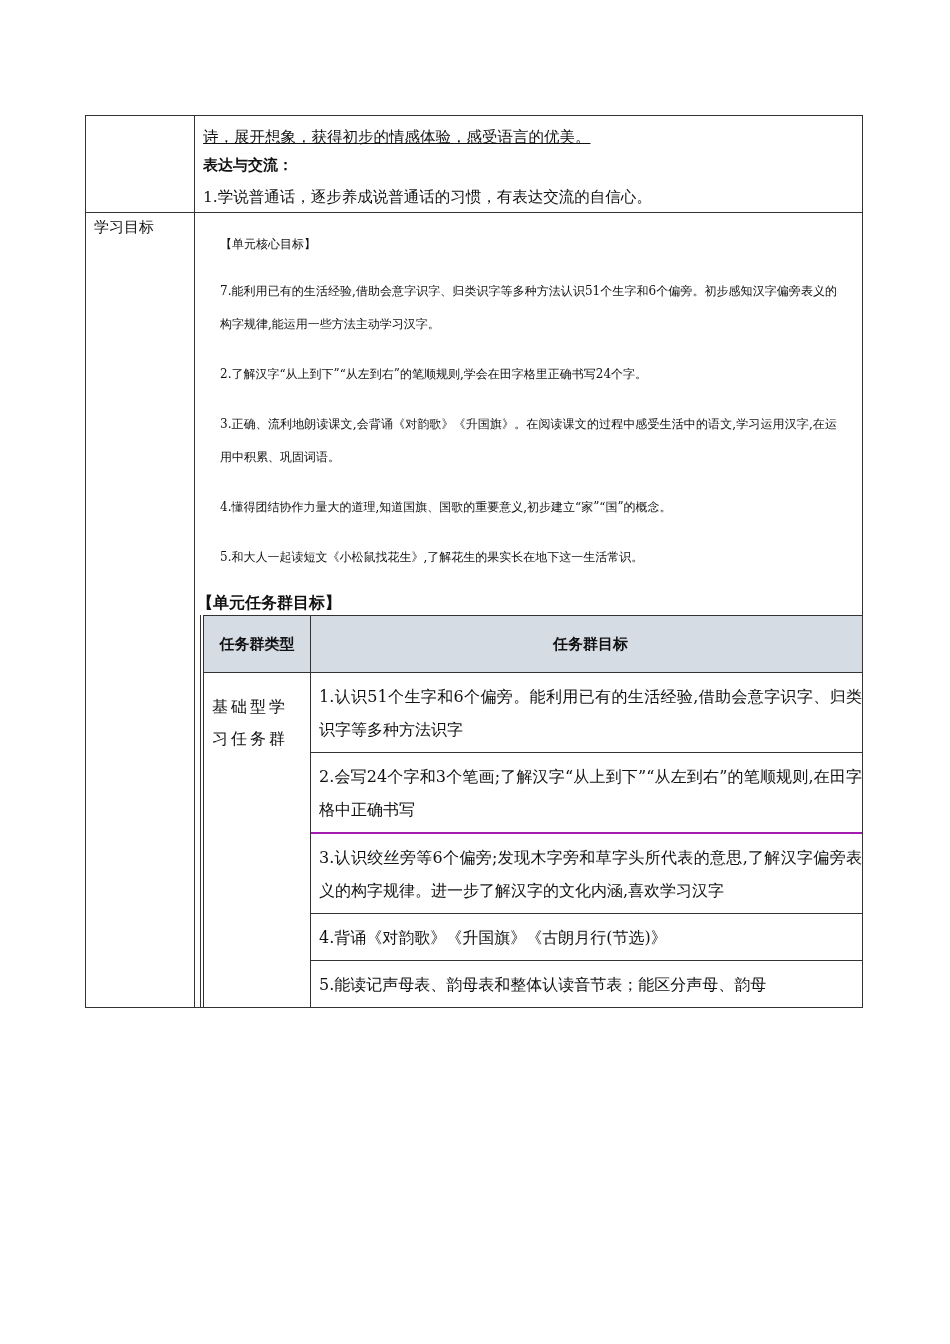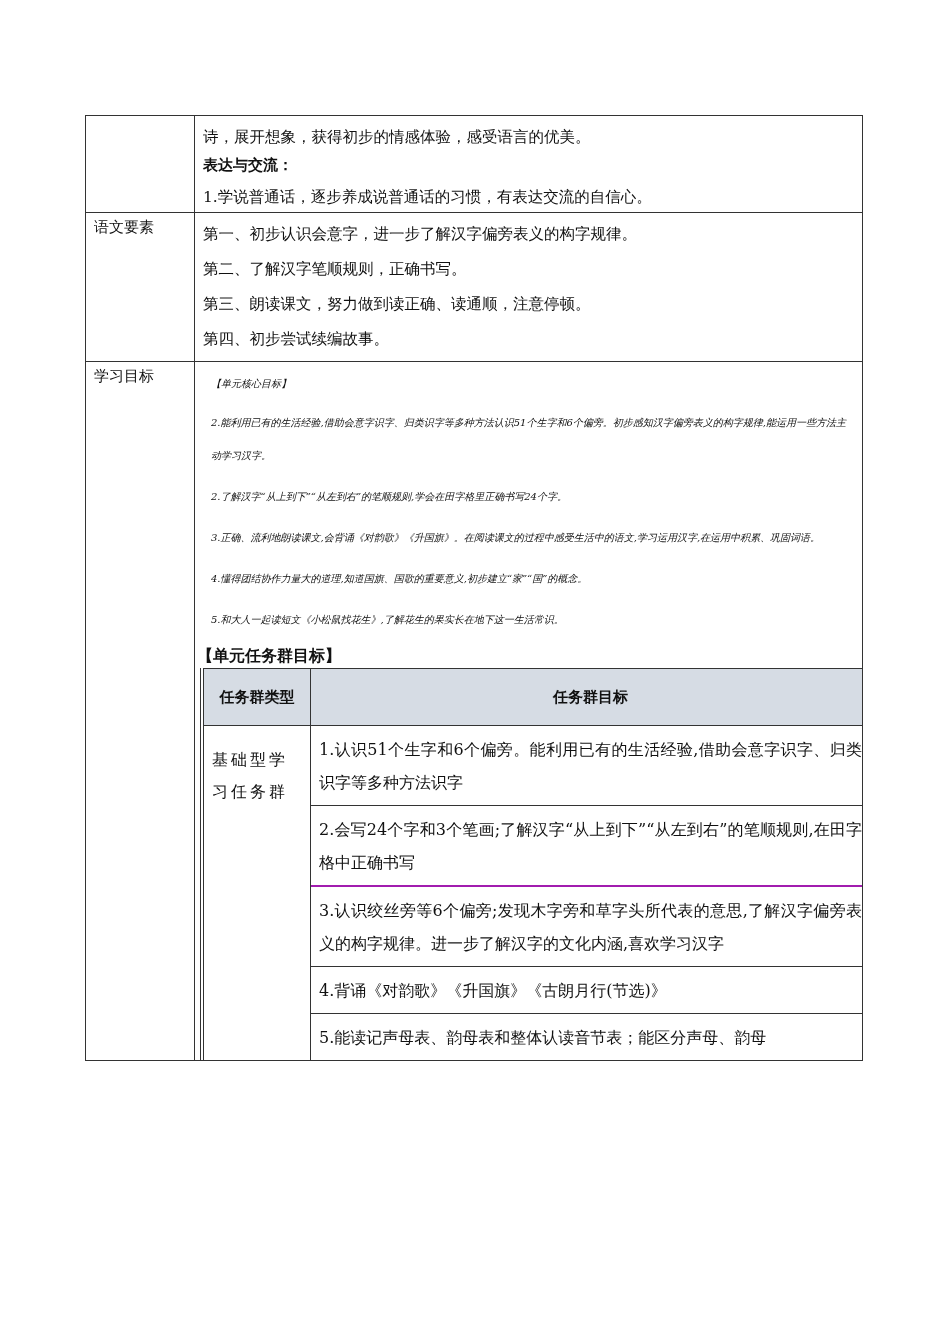--- a/index.html
+++ b/index.html
@@ -7,30 +7,30 @@
          font-family: "DejaVu Serif", "Liberation Serif", serif; color: #111; }
   .page { position: absolute; left: 85px; top: 115px; width: 778px; }
   table.outer { border-collapse: collapse; width: 778px; table-layout: fixed; }
   table.outer > tbody > tr > td { border: 1px solid #333; vertical-align: top; padding: 0; }
   td.label { width: 100px; font-size: 15px; padding: 2px 0 0 8px !important; line-height: 24px; }
   td.content { padding: 0 8px 0 8px !important; font-size: 15.5px; }
   .line { line-height: 24px; white-space: nowrap; }
   .bold { font-weight: bold; font-family: "DejaVu Sans", "Liberation Sans", sans-serif; font-size: 15px; }
   .row1 td { height: 88px; }
   .row1 .content { padding-top: 8px !important; }
-  .row1 .l1 { line-height: 26px; }
+  .row1 .l1 { line-height: 26px; text-decoration: underline; }
   .row1 .l2 { line-height: 26px; margin-top: 2px; }
   .row1 .l3 { line-height: 26px; margin-top: 6px; }
   .row2 td { height: 31px; }
   .row3 td { height: 139px; }
   .row3 .content p { margin: 0; line-height: 24px; }
   .row3 .content p + p { margin-top: 11px; }
   .row3 .content { padding-top: 9px !important; }
   .row4 .content { padding: 0 0 0 8px !important; }
-  .goals p { margin: 8px; line-height: 33px; text-align: justify; text-align-last: left; padding-right: 8px; font-size: 10px; font-style: italic; }
+  .goals p { margin: 17px; line-height: 33px; text-align: justify; text-align-last: left; padding-right: 8px; font-size: 12px; }
   .goals .hdr { line-height: 28px; }
   .taskhdr { font-weight: bold; font-family: "DejaVu Sans", "Liberation Sans", sans-serif; font-size: 16px; line-height: 24px; margin-left: -6px; }
   table.inner { border-collapse: collapse; width: 668px; margin-left: 0; table-layout: fixed; border-left: 1px solid #333; }
   table.inner td { border: 1px solid #333; vertical-align: top; }
   table.inner tr.head td { background: #d6dce4; height: 54px; vertical-align: middle;
         font-family: "DejaVu Sans", "Liberation Sans", sans-serif; font-weight: bold; font-size: 15px; }
   table.inner td.type { width: 104px; padding: 18px 8px 0 8px; font-size: 16px; line-height: 32px; letter-spacing: 3px; }
   table.inner td.goal { padding: 0 8px 0 8px; font-size: 16px; }
   .goal p { margin: 0; line-height: 33px; padding: 7px 0 6px 0; text-align: justify; }
   .head .c1 { text-align: center; }
@@ -44,35 +44,26 @@
   <table class="outer">
     <tbody>
       <tr class="row1">
         <td class="label"></td>
         <td class="content">
           <div class="line l1">诗，展开想象，获得初步的情感体验，感受语言的优美。</div>
           <div class="line l2 bold">表达与交流：</div>
           <div class="line l3">1.学说普通话，逐步养成说普通话的习惯，有表达交流的自信心。</div>
         </td>
       </tr>
-      <tr class="row3">
-        <td class="label">语文要素</td>
-        <td class="content">
-          <p>第一、初步认识会意字，进一步了解汉字偏旁表义的构字规律。</p>
-          <p>第二、了解汉字笔顺规则，正确书写。</p>
-          <p>第三、朗读课文，努力做到读正确、读通顺，注意停顿。</p>
-          <p>第四、初步尝试续编故事。</p>
-        </td>
-      </tr>
       <tr class="row4">
         <td class="label">学习目标</td>
         <td class="content">
           <div class="goals">
             <p class="hdr">【单元核心目标】</p>
-            <p>2.能利用已有的生活经验,借助会意字识字、归类识字等多种方法认识51个生字和6个偏旁。初步感知汉字偏旁表义的构字规律,能运用一些方法主动学习汉字。</p>
+            <p>7.能利用已有的生活经验,借助会意字识字、归类识字等多种方法认识51个生字和6个偏旁。初步感知汉字偏旁表义的构字规律,能运用一些方法主动学习汉字。</p>
             <p>2.了解汉字“从上到下”“从左到右”的笔顺规则,学会在田字格里正确书写24个字。</p>
             <p>3.正确、流利地朗读课文,会背诵《对韵歌》《升国旗》。在阅读课文的过程中感受生活中的语文,学习运用汉字,在运用中积累、巩固词语。</p>
             <p>4.懂得团结协作力量大的道理,知道国旗、国歌的重要意义,初步建立“家”“国”的概念。</p>
             <p>5.和大人一起读短文《小松鼠找花生》,了解花生的果实长在地下这一生活常识。</p>
           </div>
           <div class="taskhdr">【单元任务群目标】</div>
           <div class="inner-wrap">
             <table class="inner">
               <tbody>
                 <tr class="head">

